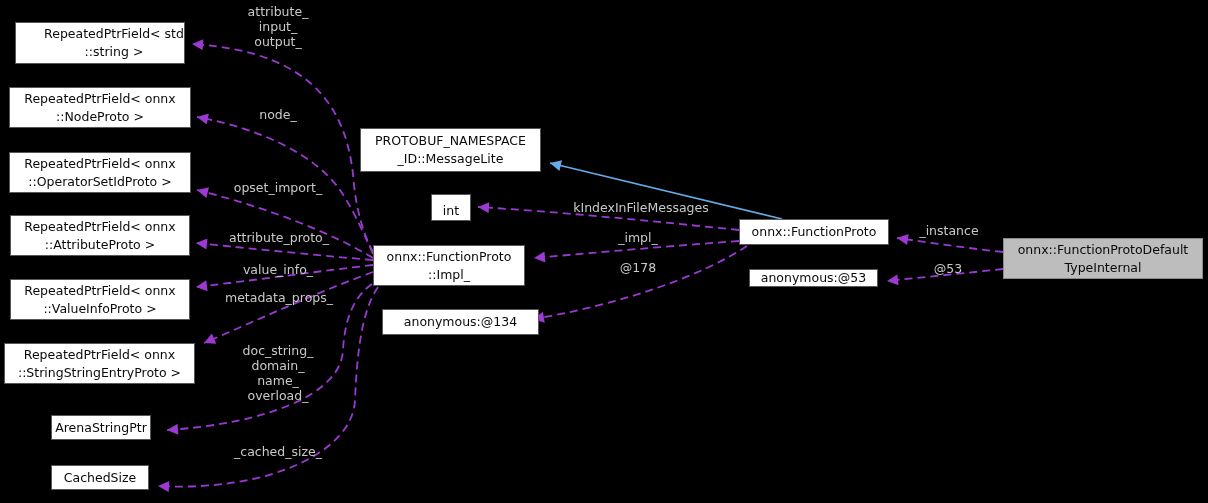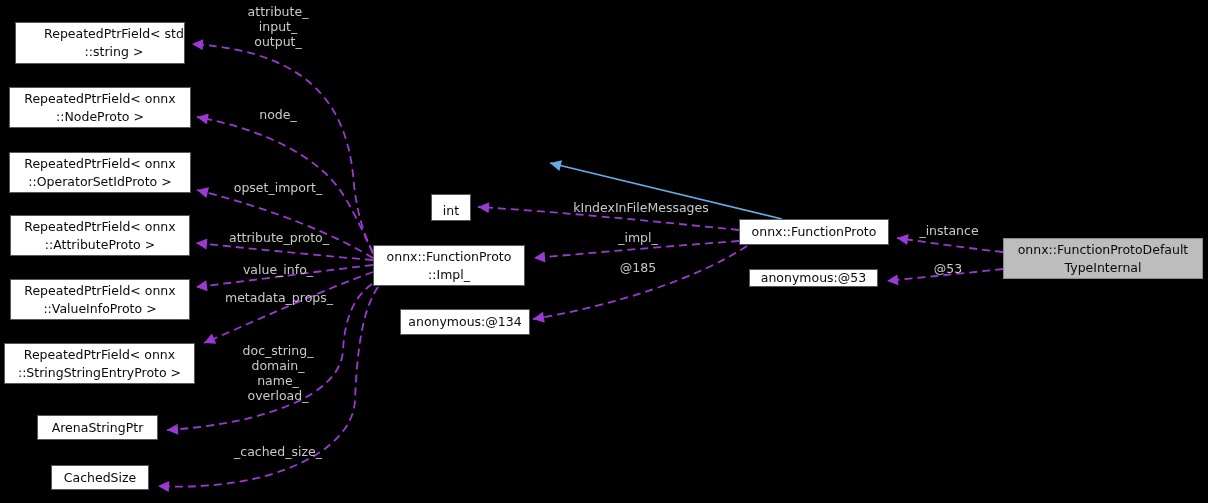--- a/index.html
+++ b/index.html
@@ -97,21 +97,21 @@
     <div class="edge-label" style="left: 278px; top: 444px; text-align: right;">
       <div>_cached_size_</div>
     </div>
     <div class="edge-label" style="left: 641px; top: 200px;">
       <div>kIndexInFileMessages</div>
     </div>
     <div class="edge-label" style="left: 638px; top: 230px;">
       <div>_impl_</div>
     </div>
     <div class="edge-label" style="left: 638px; top: 260px;">
-      <div>@185</div>
+      <div>@178</div>
     </div>
     <div class="edge-label" style="left: 949px; top: 223px;">
       <div>_instance</div>
     </div>
     <div class="edge-label" style="left: 948px; top: 261px;">
       <div>@53</div>
     </div>
     <div class="node" style="left: 15px; top: 22px; width: 170px; height: 42px; padding-left: 28px;">
       <div>RepeatedPtrField&lt; std</div>
       <div>::string &gt;</div>
@@ -129,34 +129,38 @@
       <div>::AttributeProto &gt;</div>
     </div>
     <div class="node" style="left: 10px; top: 279px; width: 180px; height: 41px;">
       <div>RepeatedPtrField&lt; onnx</div>
       <div>::ValueInfoProto &gt;</div>
     </div>
     <div class="node" style="left: 4px; top: 343px; width: 191px; height: 41px;">
       <div>RepeatedPtrField&lt; onnx</div>
       <div>::StringStringEntryProto &gt;</div>
     </div>
-    <div class="node" style="left: 37px; top: 415px; width: 121px; height: 25px;">
+    <div class="node" style="left: 51px; top: 415px; width: 100px; height: 25px;">
       <div>ArenaStringPtr</div>
     </div>
     <div class="node" style="left: 51px; top: 465px; width: 98px; height: 25px;">
       <div>CachedSize</div>
+    </div>
+    <div class="node" style="left: 360px; top: 128px; width: 181px; height: 44px;">
+      <div>PROTOBUF_NAMESPACE</div>
+      <div>_ID::MessageLite</div>
     </div>
     <div class="node" style="left: 431px; top: 194px; width: 40px; height: 27px; justify-content: flex-end;">
       <div>int</div>
     </div>
     <div class="node" style="left: 373px; top: 245px; width: 152px; height: 41px;">
       <div>onnx::FunctionProto</div>
       <div>::Impl_</div>
     </div>
-    <div class="node" style="left: 400px; top: 309px; width: 130px; height: 26px;">
+    <div class="node" style="left: 382px; top: 309px; width: 157px; height: 26px;">
       <div>anonymous:@134</div>
     </div>
     <div class="node" style="left: 739px; top: 219px; width: 150px; height: 26px;">
       <div>onnx::FunctionProto</div>
     </div>
     <div class="node" style="left: 749px; top: 269px; width: 129px; height: 18px;">
       <div>anonymous:@53</div>
     </div>
     <div class="node highlight" style="left: 1003px; top: 238px; width: 200px; height: 41px;">
       <div>onnx::FunctionProtoDefault</div>

